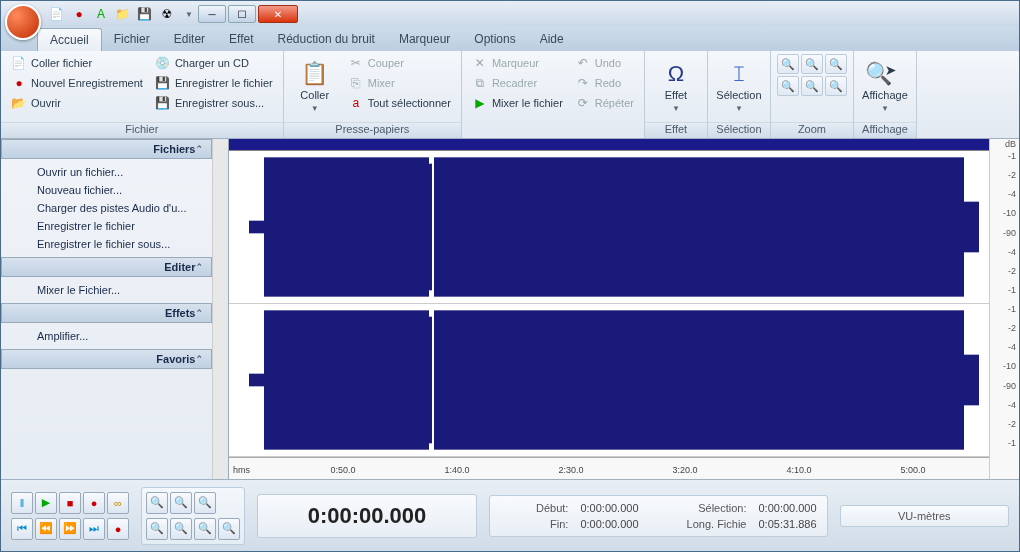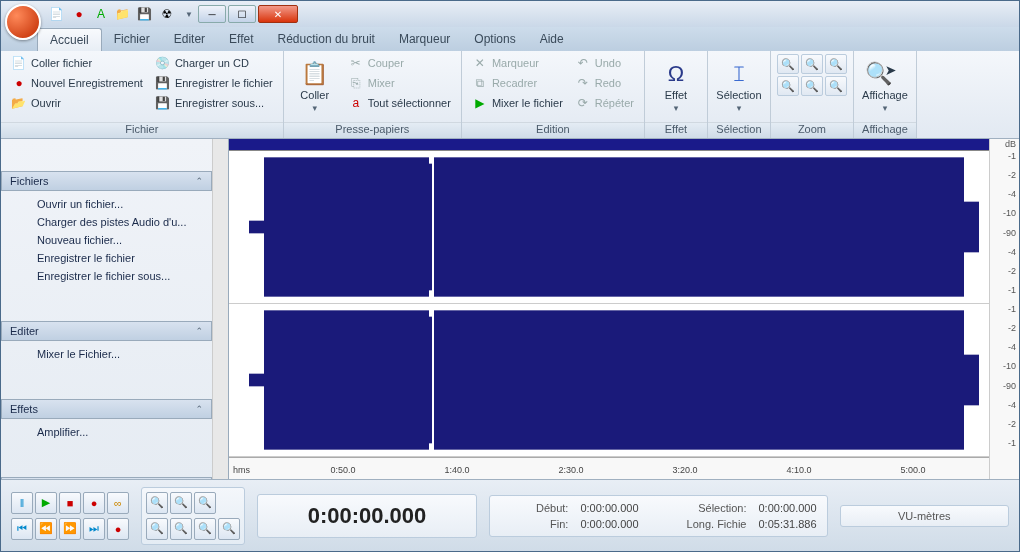--- a/index.html
+++ b/index.html
@@ -23,21 +23,21 @@
 .col { display:flex; flex-direction:column; gap:2px; }
 .btn { display:flex; align-items:center; gap:4px; padding:1px 4px; font-size:11px; color:#2a3a4a; cursor:pointer; white-space:nowrap; }
 .btn.dim { color:#9aa; }
 .icn { width:16px; height:16px; display:inline-flex; align-items:center; justify-content:center; font-size:12px; }
 .bigbtn { width:50px; display:flex; flex-direction:column; align-items:center; justify-content:center; gap:2px; font-size:11px; color:#2a3a4a; cursor:pointer; }
 .bigbtn .bi { font-size:22px; }
 .smbtns { display:grid; grid-template-columns:repeat(3,22px); gap:2px; }
 .smbtn { width:22px; height:20px; border:1px solid #bcd; border-radius:2px; background:linear-gradient(#f8fafd,#e0e8f2); display:flex; align-items:center; justify-content:center; font-size:11px; cursor:pointer; }
 .workspace { flex:1; display:flex; background:#f0f0f0; overflow:hidden; }
 .sidepanel { width:228px; background:linear-gradient(#f0f3f8,#e6ecf3); border-right:1px solid #9ab; display:flex; flex-direction:column; overflow:hidden; }
-.sp-header { background:linear-gradient(#d8e2ef,#c0d0e2); border:1px solid #9ab; padding:3px 8px; font-size:11px; font-weight:normal; color:#1a2a4a; display:flex; justify-content:space-between; align-items:center;margin-top:32px; }
+.sp-header { background:linear-gradient(#d8e2ef,#c0d0e2); border:1px solid #9ab; padding:3px 8px; font-size:11px; font-weight:bold; color:#1a2a4a; display:flex; justify-content:flex-end; align-items:center; }
 .sp-header.active { background:linear-gradient(#fce8a8,#f8b030); }
 .sp-items { padding:4px 0; }
 .sp-item { padding:3px 8px 3px 36px; font-size:11px; color:#1a2a4a; cursor:pointer; }
 .scrollbar { width:16px; background:#e8e8e8; border-left:1px solid #ccc; }
 .waveview { flex:1; display:flex; background:#f8f8f8; flex-direction:column; }
 .wavearea { flex:1; display:flex; }
 .waves { flex:1; display:flex; flex-direction:column; background:#fff; }
 .timeline-top { height:12px; background:#1a1a8a; border-bottom:1px solid #888; }
 .wave { flex:1; background:#fff; position:relative; border-bottom:1px solid #ccc; }
 .wave svg { width:100%; height:100%; }
@@ -171,21 +171,20 @@
           <div class="btn dim">
               <span class="icn">↷</span>
               <span>Redo</span>
             </div>
           <div class="btn dim">
               <span class="icn">⟳</span>
               <span>Répéter</span>
             </div>
         </div>
       </div>
-      <div class="group-label">Edition</div>
     </div>
     <div class="group">
       <div class="group-body">
           <div class="bigbtn">
             <span class="bi" style="color:#2a3a8a">Ω</span>
             <span>Effet</span>
             <span class="chev">▾</span>
           </div>
         </div>
       <div class="group-label">Effet</div>
@@ -230,22 +229,22 @@
   <div class="workspace">
     <div class="sidepanel">
       <div style="flex:1;display:flex;">
         <div style="flex:1;overflow:hidden">
           <div class="sp-header">
               <span>Fichiers</span>
               <span class="chev">⌃</span>
             </div>
           <div class="sp-items">
             <div class="sp-item">Ouvrir un fichier...</div>
+            <div class="sp-item">Nouveau fichier...</div>
             <div class="sp-item">Charger des pistes Audio d'u...</div>
-            <div class="sp-item">Nouveau fichier...</div>
             <div class="sp-item">Enregistrer le fichier</div>
             <div class="sp-item">Enregistrer le fichier sous...</div>
           </div>
           <div class="sp-header">
               <span>Editer</span>
               <span class="chev">⌃</span>
             </div>
           <div class="sp-items">
               <div class="sp-item">Mixer le Fichier...</div>
             </div>

